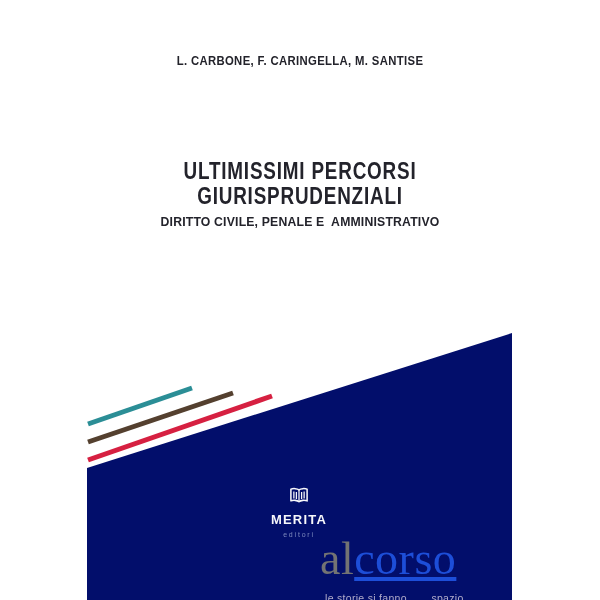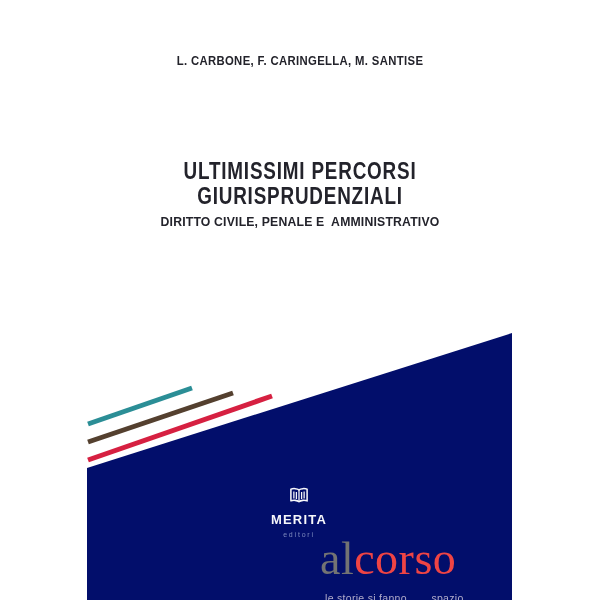--- a/index.html
+++ b/index.html
@@ -86,21 +86,21 @@
     position: absolute;
     left: 320px;
     top: 536px;
     font-family: "Liberation Serif", serif;
     font-size: 46px;
     line-height: 46px;
     letter-spacing: 0.5px;
     white-space: nowrap;
   }
   .alcorso .al    { color: #737373; }
-  .alcorso .corso { color: #ef4444; }
+  .alcorso .corso { color: #1d4ed8; text-decoration: underline; }
   .tagline {
     position: absolute;
     left: 325px;
     top: 591px;
     width: 155px;
     text-align: left;
     color: #b1accb;
     font-size: 10.5px;
     line-height: 14px;
     letter-spacing: 0.3px;

